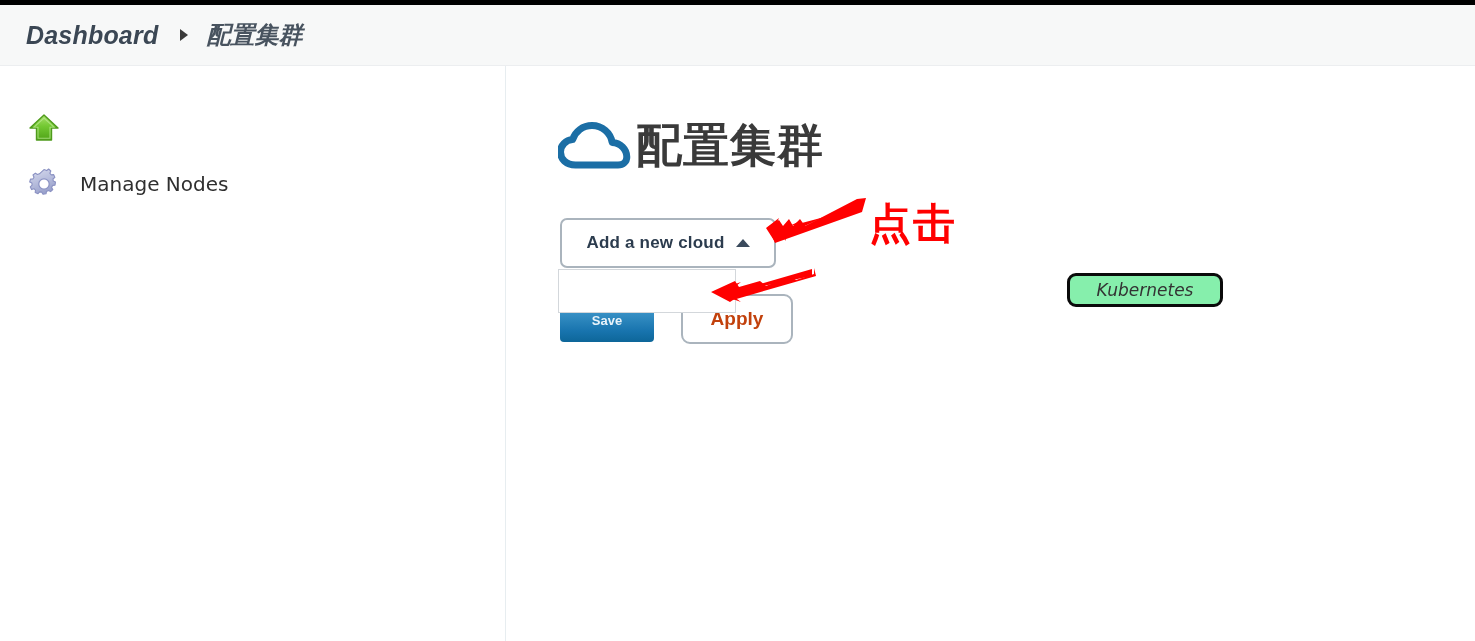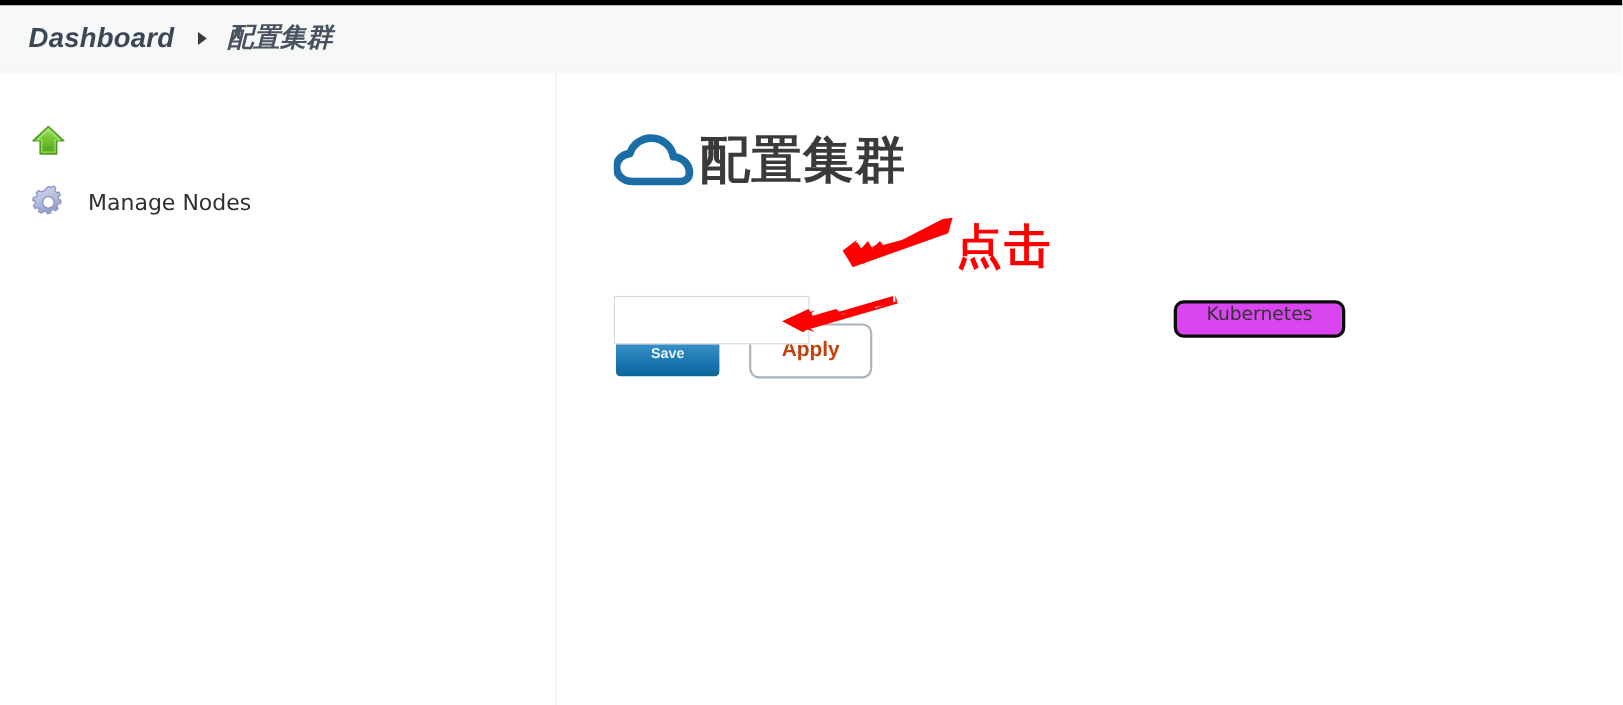--- a/index.html
+++ b/index.html
@@ -169,27 +169,29 @@
     border: 1px solid #d3d7db;
     z-index: 30;
     padding: 3px 2px;
   }
 
   .dd-option {
     position: absolute;
     top: 207px; left: 560px;
     width: 156px;
     height: 34px;
-    background: #d946ef;
+    background: #86efac;
     border: 3px solid #0a0a0a;
     border-radius: 9px;
     display: flex;
+    align-items: center;
     justify-content: center;
     z-index: 31;
     cursor: pointer;
+    font-style: italic;
   }
 
   .dd-option-label {
     font-size: 17px;
     color: #333333;
     font-family: "DejaVu Sans", "Liberation Sans", sans-serif;
   }
 
   
   .btn-save {
@@ -296,20 +298,24 @@
       <span class="cloud-icon">
         <svg width="74" height="52" viewBox="0 0 74 52">
           <path d="M17.5 46 C8.0 46 2.5 40.0 2.5 33.0 C2.5 26.3 7.8 21.0 14.6 20.6
                    C17.2 12.4 24.9 6.5 34.0 6.5 C44.2 6.5 52.6 13.9 54.2 23.5
                    C62.4 24.0 68.8 30.3 68.8 38.0 C68.8 42.6 65.2 46 60.0 46 Z" fill="none" stroke="#1b6ea5" stroke-width="7" stroke-linejoin="round" stroke-linecap="round"></path>
         </svg>
       </span>
       <span class="page-title">配置集群</span>
     </div>
 
+    <div class="dd-trigger">
+      <span class="dd-trigger-label">Add a new cloud</span>
+      <span class="caret-up"></span>
+    </div>
 
     <button class="btn-save">Save</button>
     <button class="btn-apply">Apply</button>
 
     <div class="dd-panel"></div>
     <div class="dd-option">
       <span class="dd-option-label">Kubernetes</span>
     </div>
 
   </div>

